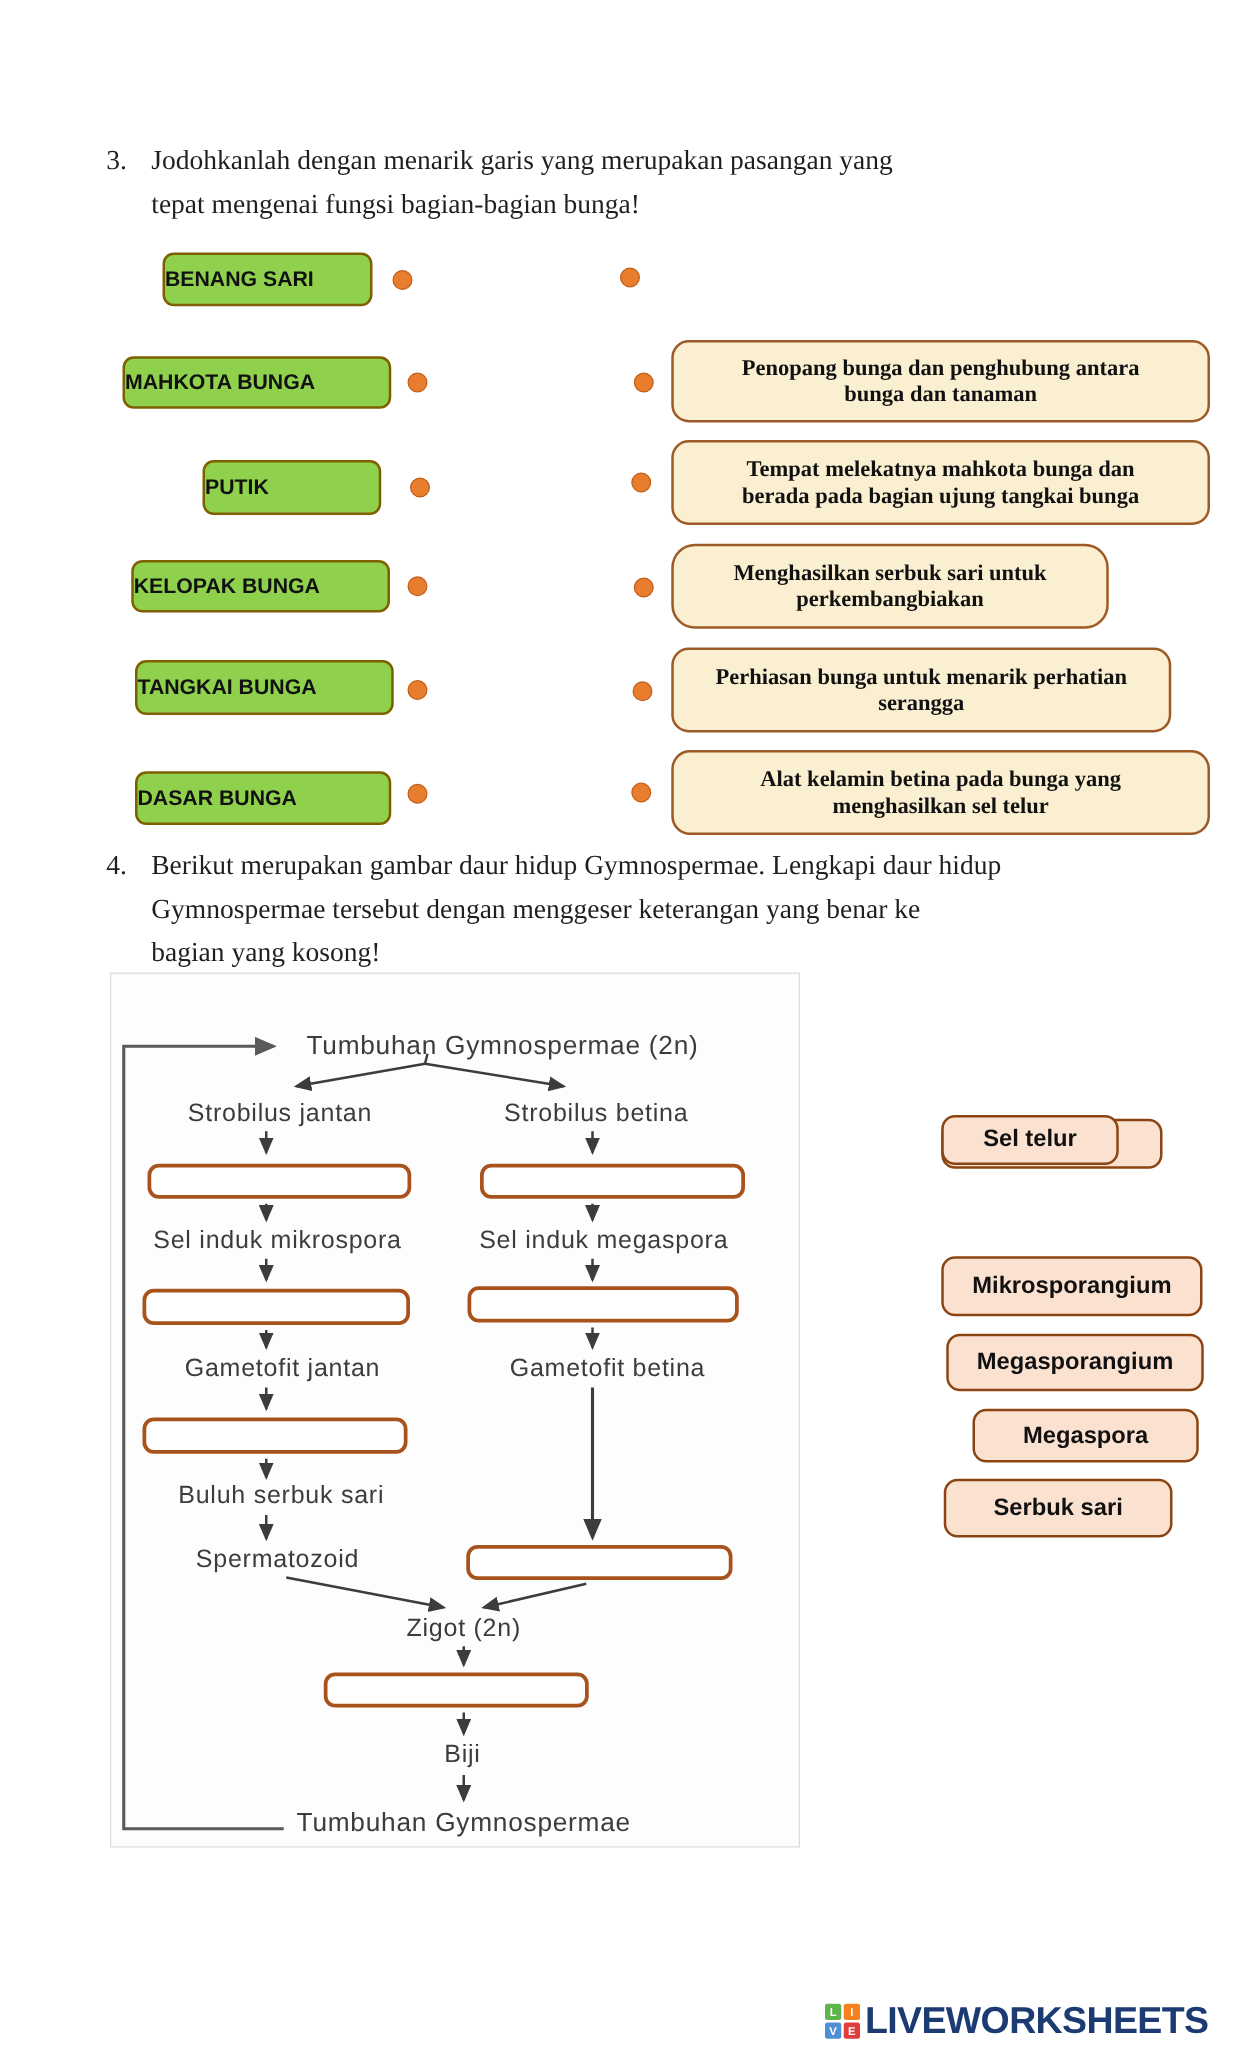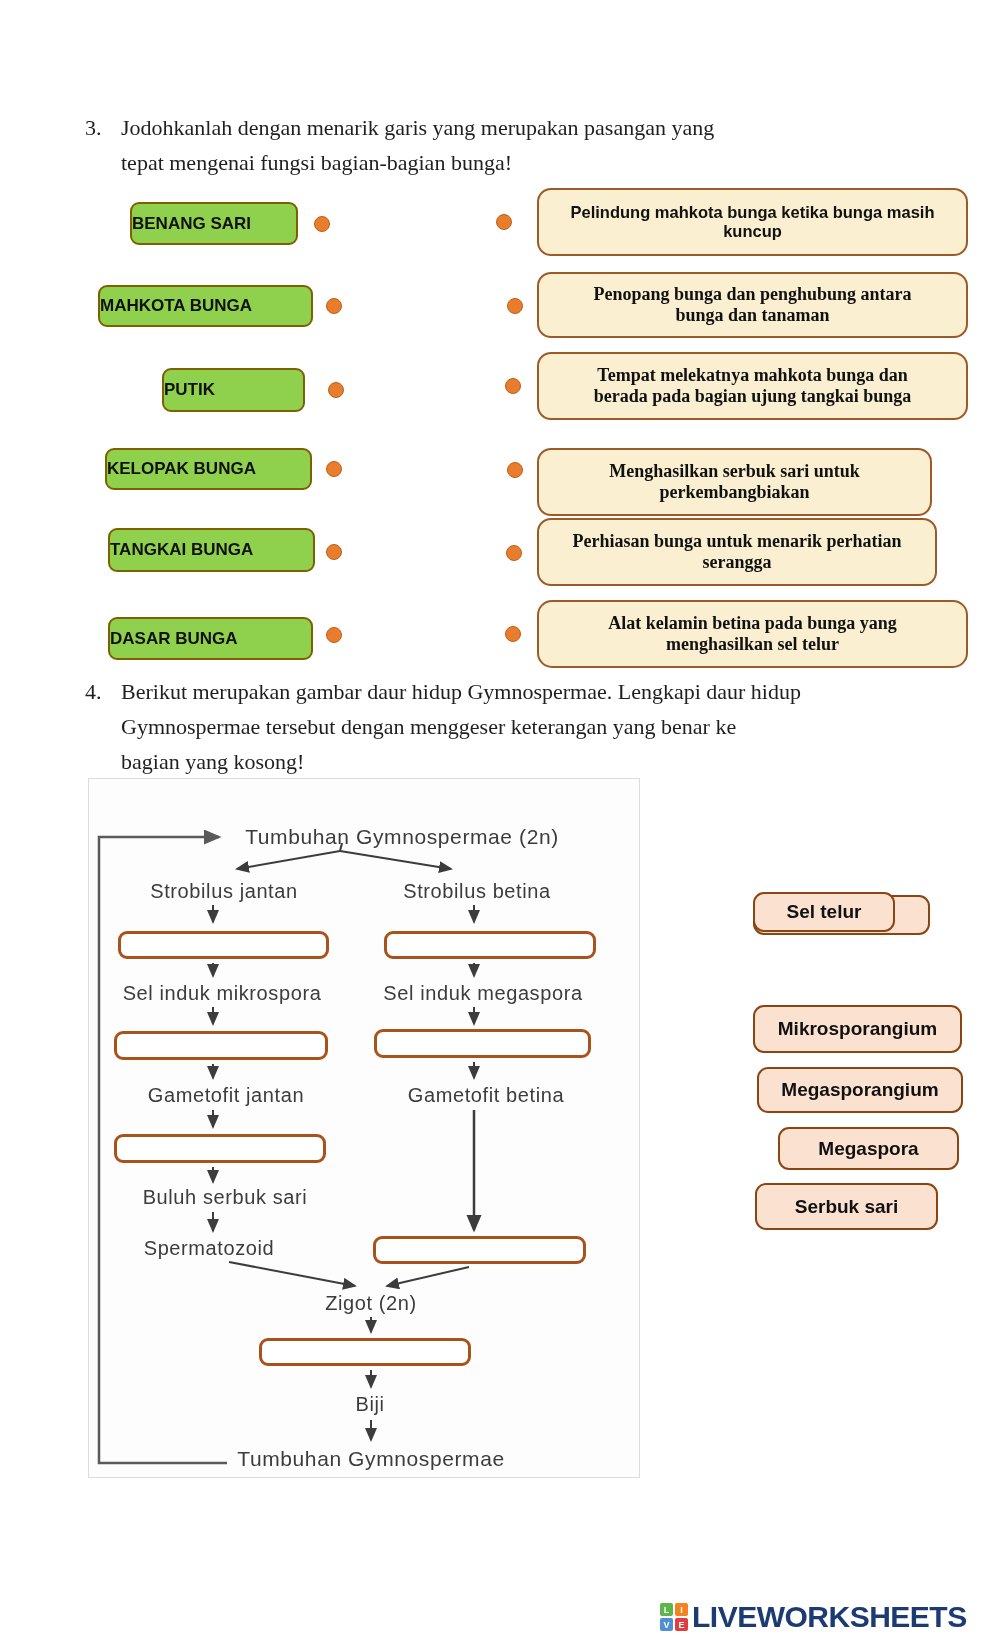--- a/index.html
+++ b/index.html
@@ -82,30 +82,27 @@
   <div class="dot" style="left:326px;top:544px;"></div>
   <div class="dot" style="left:326px;top:627px;"></div>
 
   <div class="dot" style="left:496px;top:214px;"></div>
   <div class="dot" style="left:507px;top:298px;"></div>
   <div class="dot" style="left:505px;top:378px;"></div>
   <div class="dot" style="left:507px;top:462px;"></div>
   <div class="dot" style="left:506px;top:545px;"></div>
   <div class="dot" style="left:505px;top:626px;"></div>
 
-  <div class="desc sans" style="left:537px;top:188px;width:431px;height:68px;">
-      <div class="inner">Pelindung mahkota bunga ketika bunga masih kuncup</div>
-    </div>
   <div class="desc serif" style="left:537px;top:272px;width:431px;height:66px;">
       <div class="inner">Penopang bunga dan penghubung antara bunga dan tanaman</div>
     </div>
   <div class="desc serif" style="left:537px;top:352px;width:431px;height:68px;">
       <div class="inner">Tempat melekatnya mahkota bunga dan berada pada bagian ujung tangkai bunga</div>
     </div>
-  <div class="desc serif" style="left:537px;top:448px;width:395px;height:68px;">
+  <div class="desc serif" style="left:537px;top:435px;width:350px;height:68px;border-radius:19px;">
       <div class="inner">Menghasilkan serbuk sari untuk perkembangbiakan</div>
     </div>
   <div class="desc serif" style="left:537px;top:518px;width:400px;height:68px;">
       <div class="inner">Perhiasan bunga untuk menarik perhatian serangga</div>
     </div>
   <div class="desc serif" style="left:537px;top:600px;width:431px;height:68px;border-radius:15px;">
       <div class="inner">Alat kelamin betina pada bunga yang menghasilkan sel telur</div>
     </div>
 
   <div class="qnum" style="left:85px;top:674px;">4.</div>
@@ -158,21 +155,21 @@
     <div class="blank" style="left:29px;top:152px;width:211px;height:28px;"></div>
     <div class="blank" style="left:295px;top:152px;width:212px;height:28px;"></div>
     <div class="dlabel" style="left:133px;top:214px;">Sel induk mikrospora</div>
     <div class="dlabel" style="left:394px;top:214px;">Sel induk megaspora</div>
     <div class="blank" style="left:25px;top:252px;width:214px;height:29px;"></div>
     <div class="blank" style="left:285px;top:250px;width:217px;height:29px;"></div>
     <div class="dlabel" style="left:137px;top:316px;">Gametofit jantan</div>
     <div class="dlabel" style="left:397px;top:316px;">Gametofit betina</div>
     <div class="blank" style="left:25px;top:355px;width:212px;height:29px;"></div>
     <div class="dlabel" style="left:136px;top:418px;">Buluh serbuk sari</div>
-    <div class="dlabel" style="left:120px;top:469px;text-align:right;">Spermatozoid</div>
+    <div class="dlabel" style="left:133px;top:469px;text-align:right;">Spermatozoid</div>
     <div class="blank" style="left:284px;top:457px;width:213px;height:28px;"></div>
     <div class="dlabel" style="left:282px;top:524px;">Zigot (2n)</div>
     <div class="blank" style="left:170px;top:559px;width:212px;height:28px;"></div>
     <div class="dlabel" style="left:281px;top:625px;">Biji</div>
     <div class="dlabel big" style="left:282px;top:680px;">Tumbuhan Gymnospermae</div>
   </div>
 
   <div class="opt" style="left:753px;top:895px;width:177px;height:40px;">
       <span>Embrio</span>
     </div>

